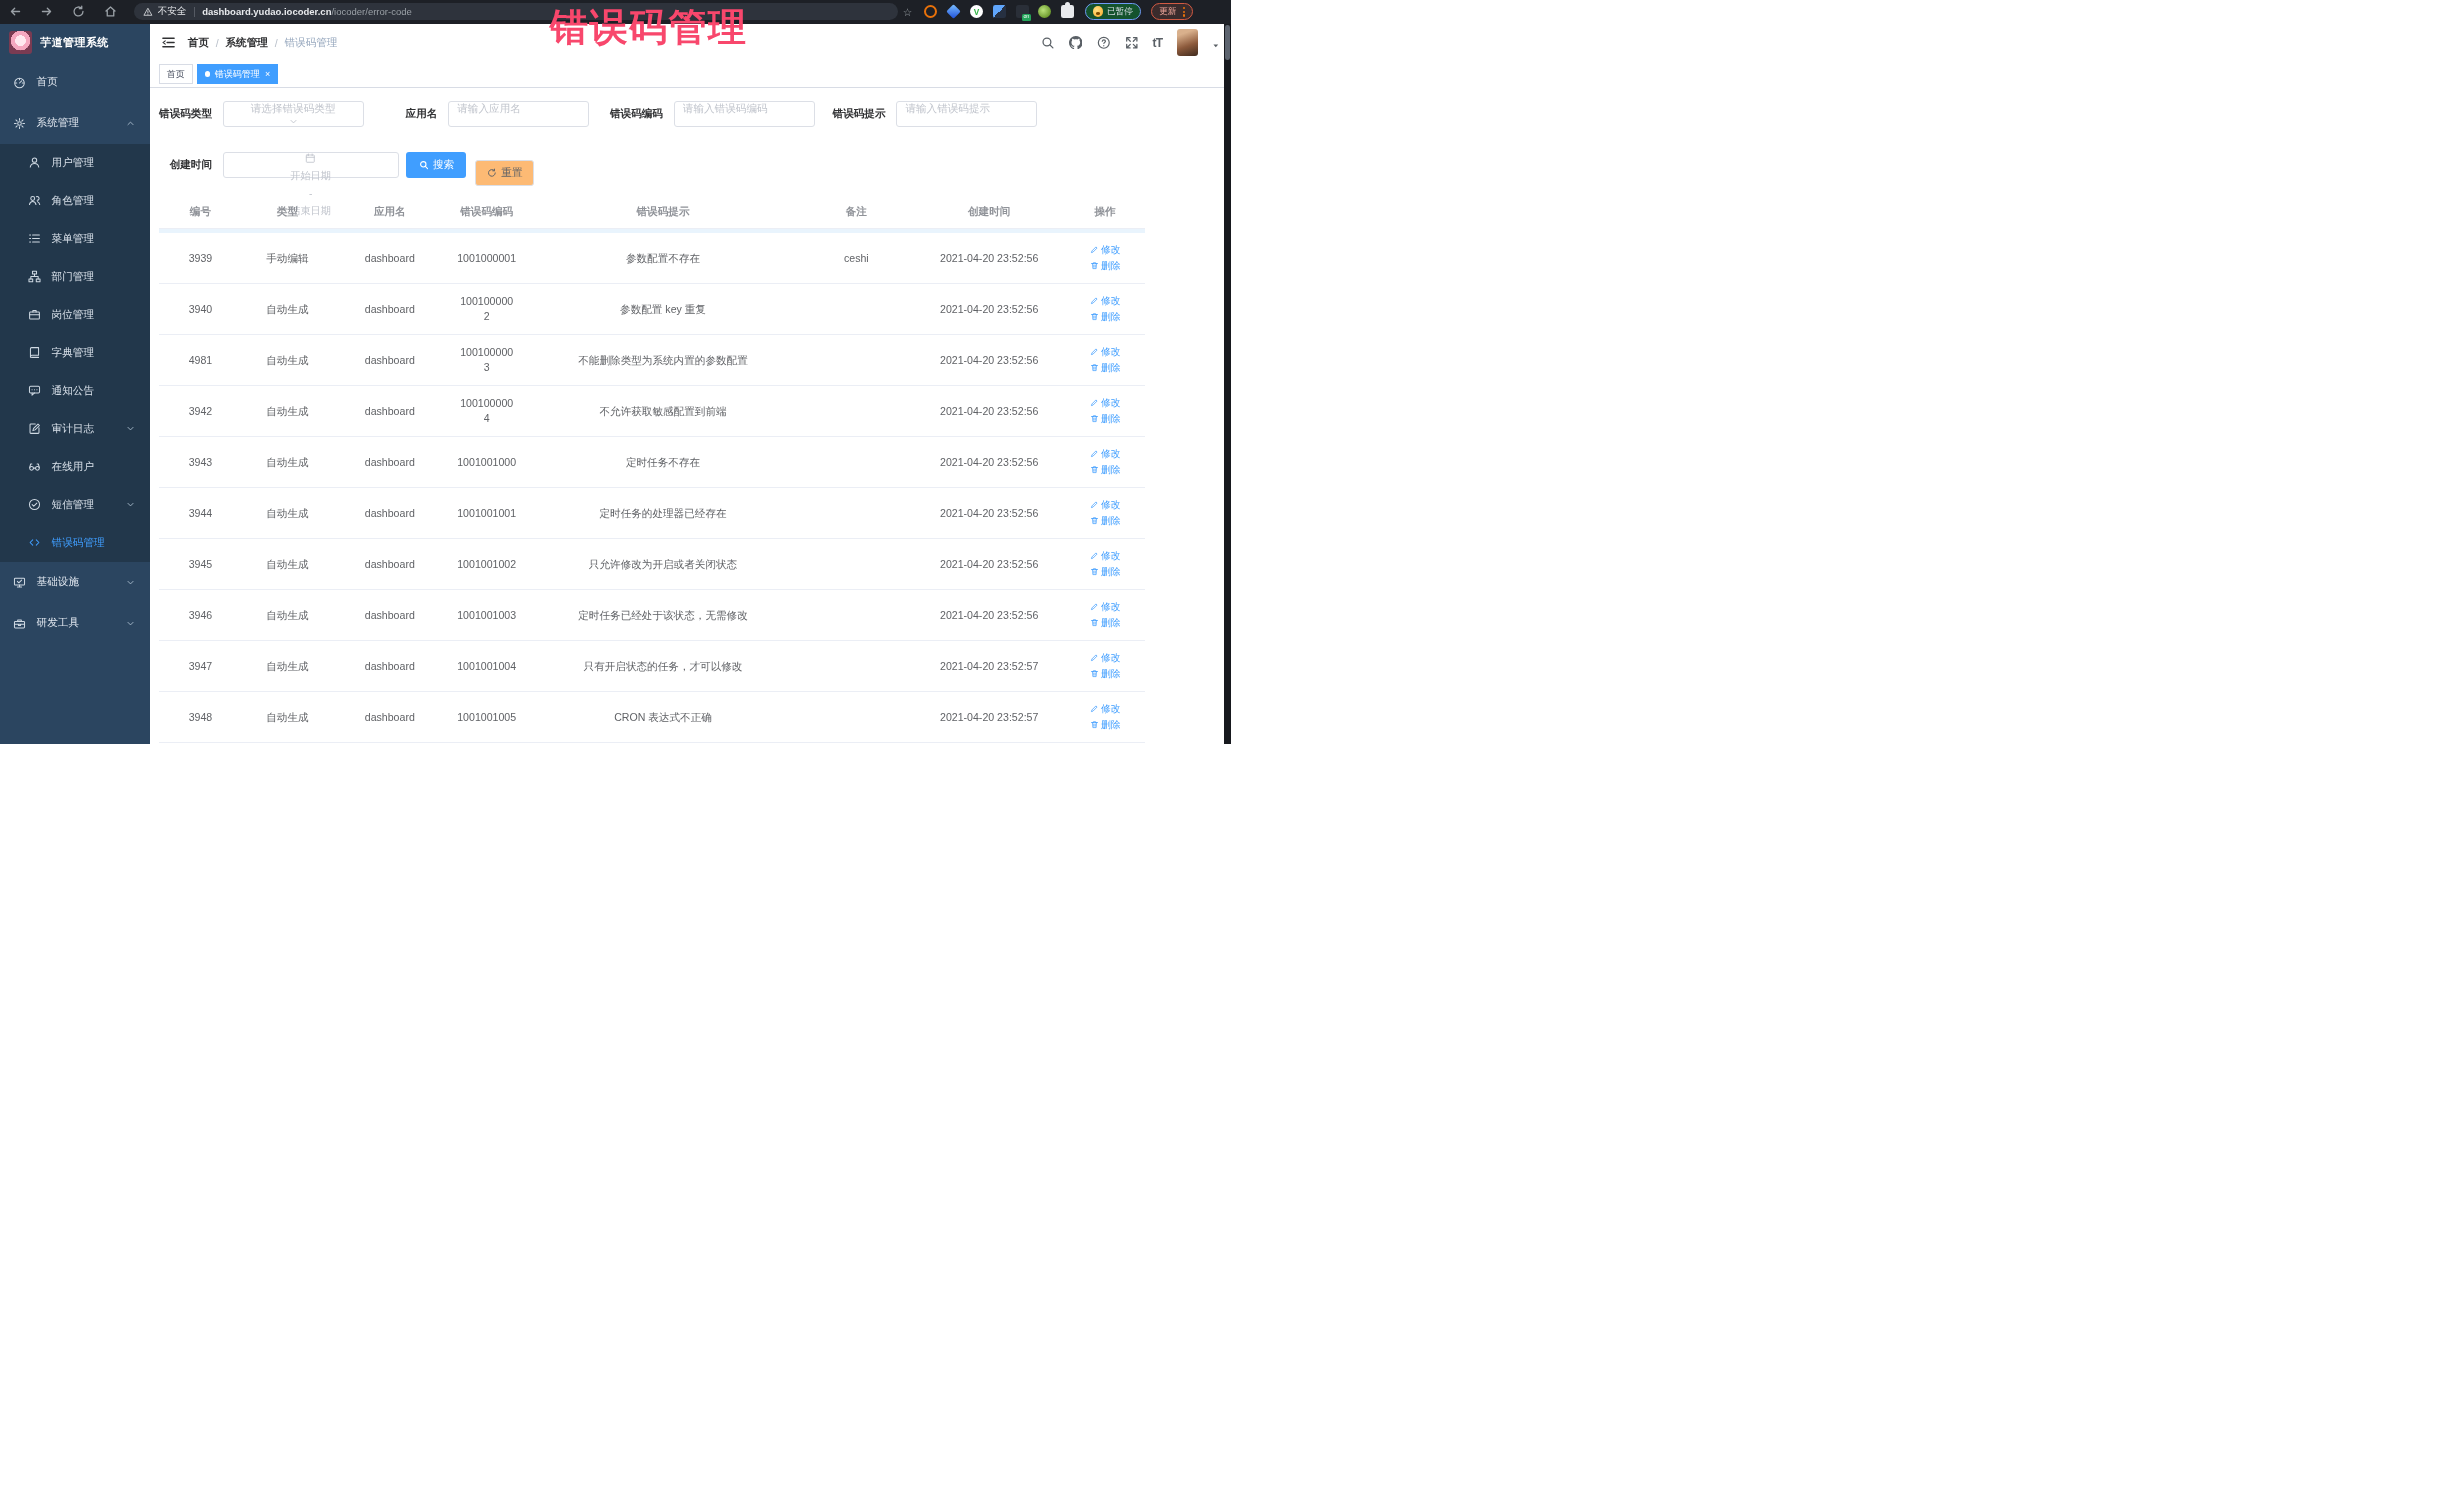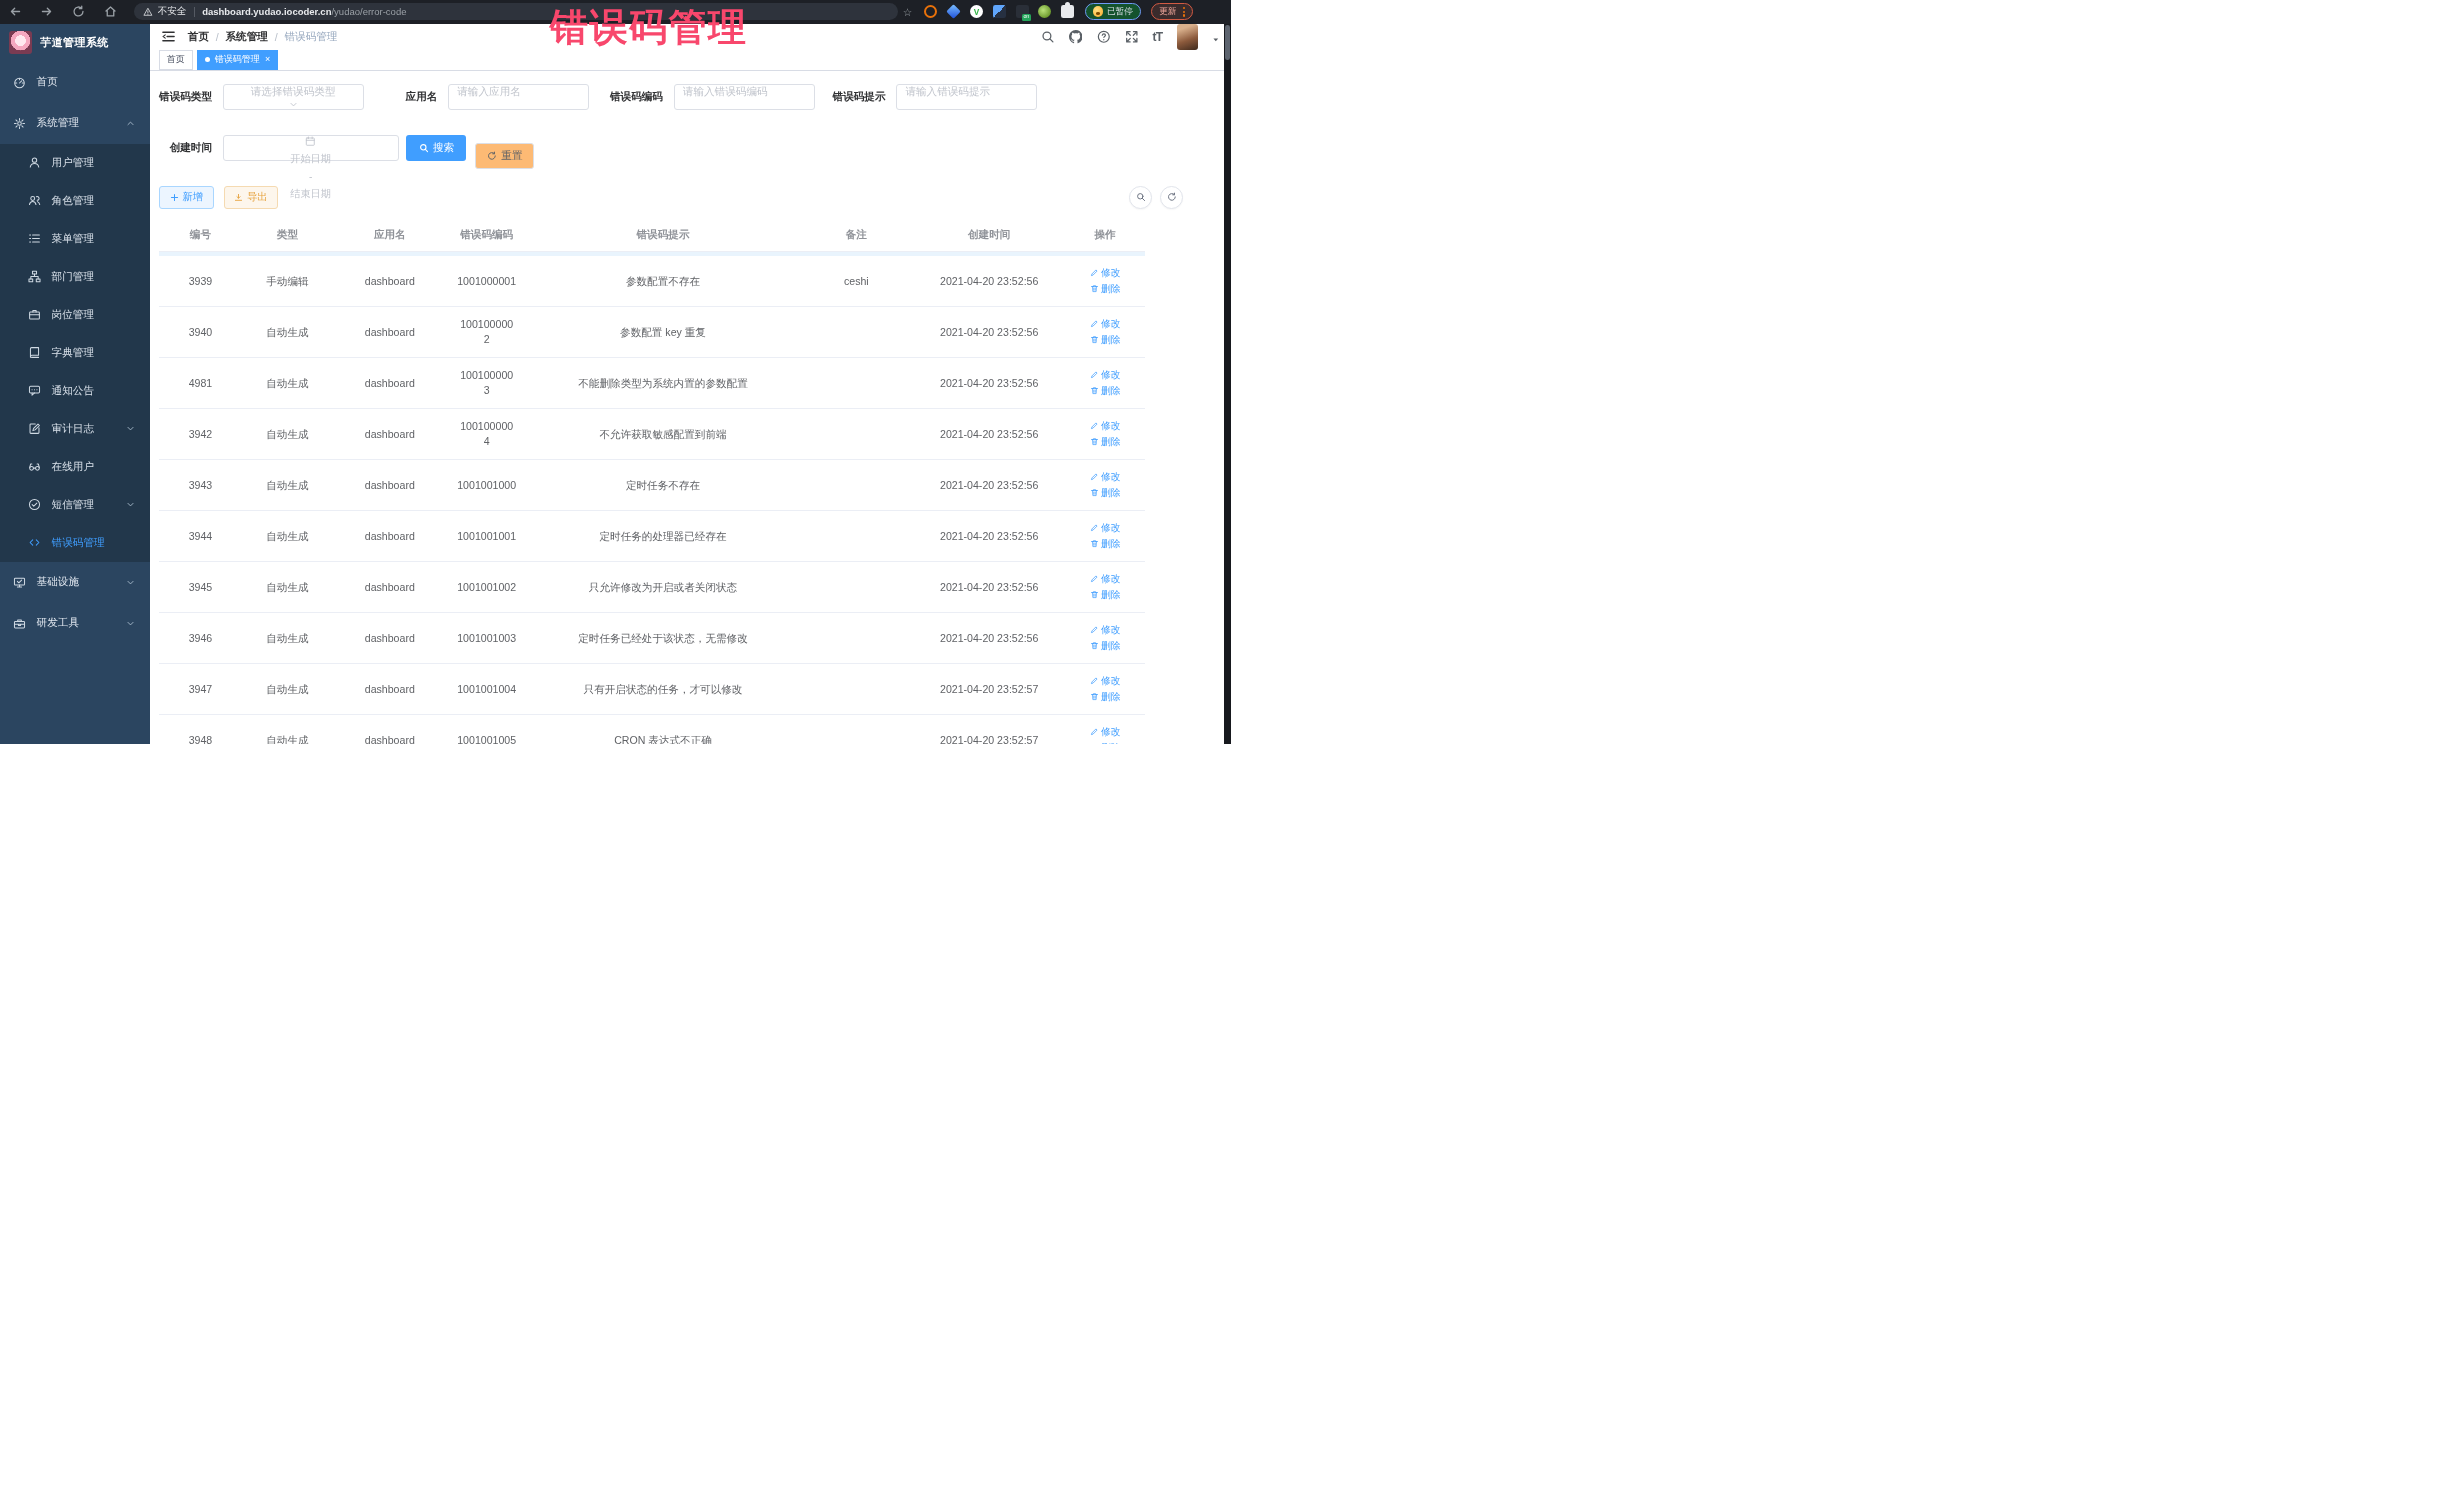--- a/index.html
+++ b/index.html
@@ -148,21 +148,21 @@
           <path d="M2.5 7.5L8 2.5l5.5 5M4 7v6.5h8V7"></path>
         </svg>
       </span>
     <div class="omnibox">
       <svg class="warn" viewBox="0 0 16 16" fill="none" stroke="currentColor" stroke-width="1.4" stroke-linejoin="round">
           <path d="M8 2L1.5 13.5h13L8 2z"></path>
           <path d="M8 6.5v3.2M8 11.8v.2" stroke-linecap="round"></path>
         </svg>
       <span>不安全</span>
       <span class="omni-div"></span>
-      <span class="url"><span class="host">dashboard.yudao.iocoder.cn</span><span class="path">/yudao/error-code</span></span>
+      <span class="url"><span class="host">dashboard.yudao.iocoder.cn</span><span class="path">/iocoder/error-code</span></span>
     </div>
     <span class="star">☆</span>
     <div class="ext-row" id="extRow">
         <span class="ext ext0"></span>
         <span class="ext ext1"></span>
         <span class="ext ext2"></span>
         <span class="ext ext3"></span>
         <span class="ext ext4"></span>
         <span class="ext ext5"></span>
         <span class="ext ext6"></span>
@@ -408,47 +408,20 @@
             <span>搜索</span>
           </button>
           <button class="btn btn-reset">
             <svg viewBox="0 0 16 16" fill="none" stroke="currentColor" stroke-width="1.6" stroke-linecap="round">
                 <path d="M13.5 8a5.5 5.5 0 1 1-1.6-3.9M12.2 1.8v2.8H9.4"></path>
               </svg>
             <span>重置</span>
           </button>
         </div>
 
-        <div class="toolbar">
-          <button class="btn-sm btn-add">
-            <svg viewBox="0 0 16 16" fill="none" stroke="currentColor" stroke-width="1.8" stroke-linecap="round">
-                <path d="M8 2.5v11M2.5 8h11"></path>
-              </svg>
-            <span>新增</span>
-          </button>
-          <button class="btn-sm btn-export">
-            <svg viewBox="0 0 16 16" fill="none" stroke="currentColor" stroke-width="1.6" stroke-linecap="round" stroke-linejoin="round">
-                <path d="M8 2.5V9M5.2 6.5L8 9.3l2.8-2.8M2.5 13h11"></path>
-              </svg>
-            <span>导出</span>
-          </button>
-          <div class="tool-circles">
-            <span class="circle-btn">
-                <svg viewBox="0 0 16 16" fill="none" stroke="currentColor" stroke-width="1.6" stroke-linecap="round">
-                  <circle cx="7" cy="7" r="4.4"></circle>
-                  <path d="M10.4 10.4L14 14"></path>
-                </svg>
-              </span>
-            <span class="circle-btn">
-                <svg viewBox="0 0 16 16" fill="none" stroke="currentColor" stroke-width="1.6" stroke-linecap="round">
-                  <path d="M13.5 8a5.5 5.5 0 1 1-1.6-3.9M12.2 1.8v2.8H9.4"></path>
-                </svg>
-              </span>
-          </div>
-        </div>
 
         <div class="tbl">
           <div class="thead" id="tblHead">
               <div class="td c0">编号</div>
               <div class="td c1">类型</div>
               <div class="td c2">应用名</div>
               <div class="td c3">错误码编码</div>
               <div class="td c4">错误码提示</div>
               <div class="td c5">备注</div>
               <div class="td c6">创建时间</div>

